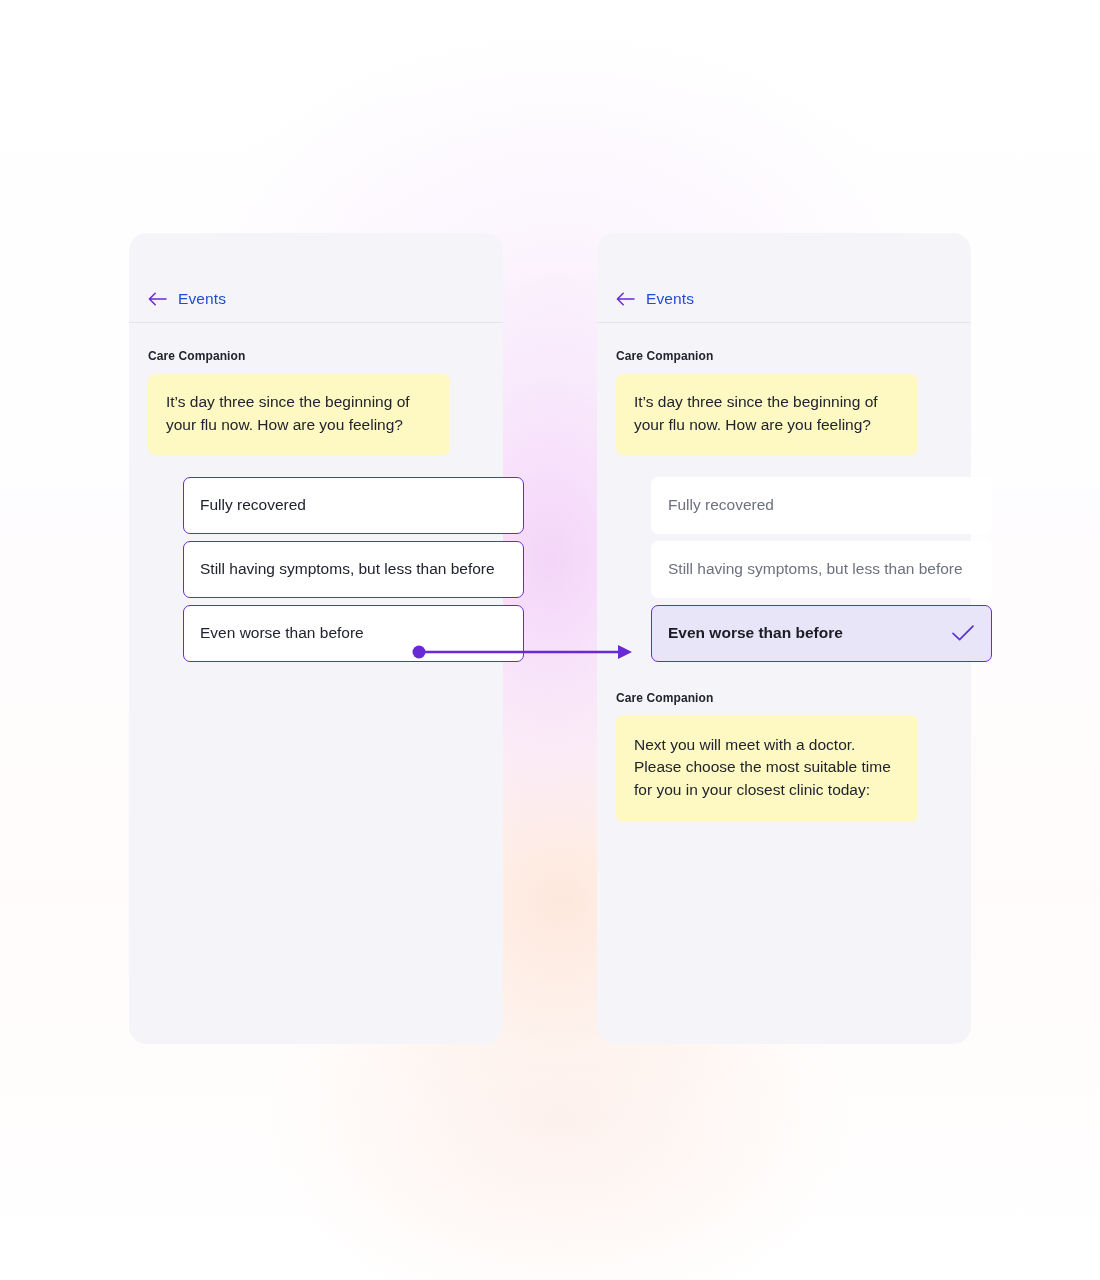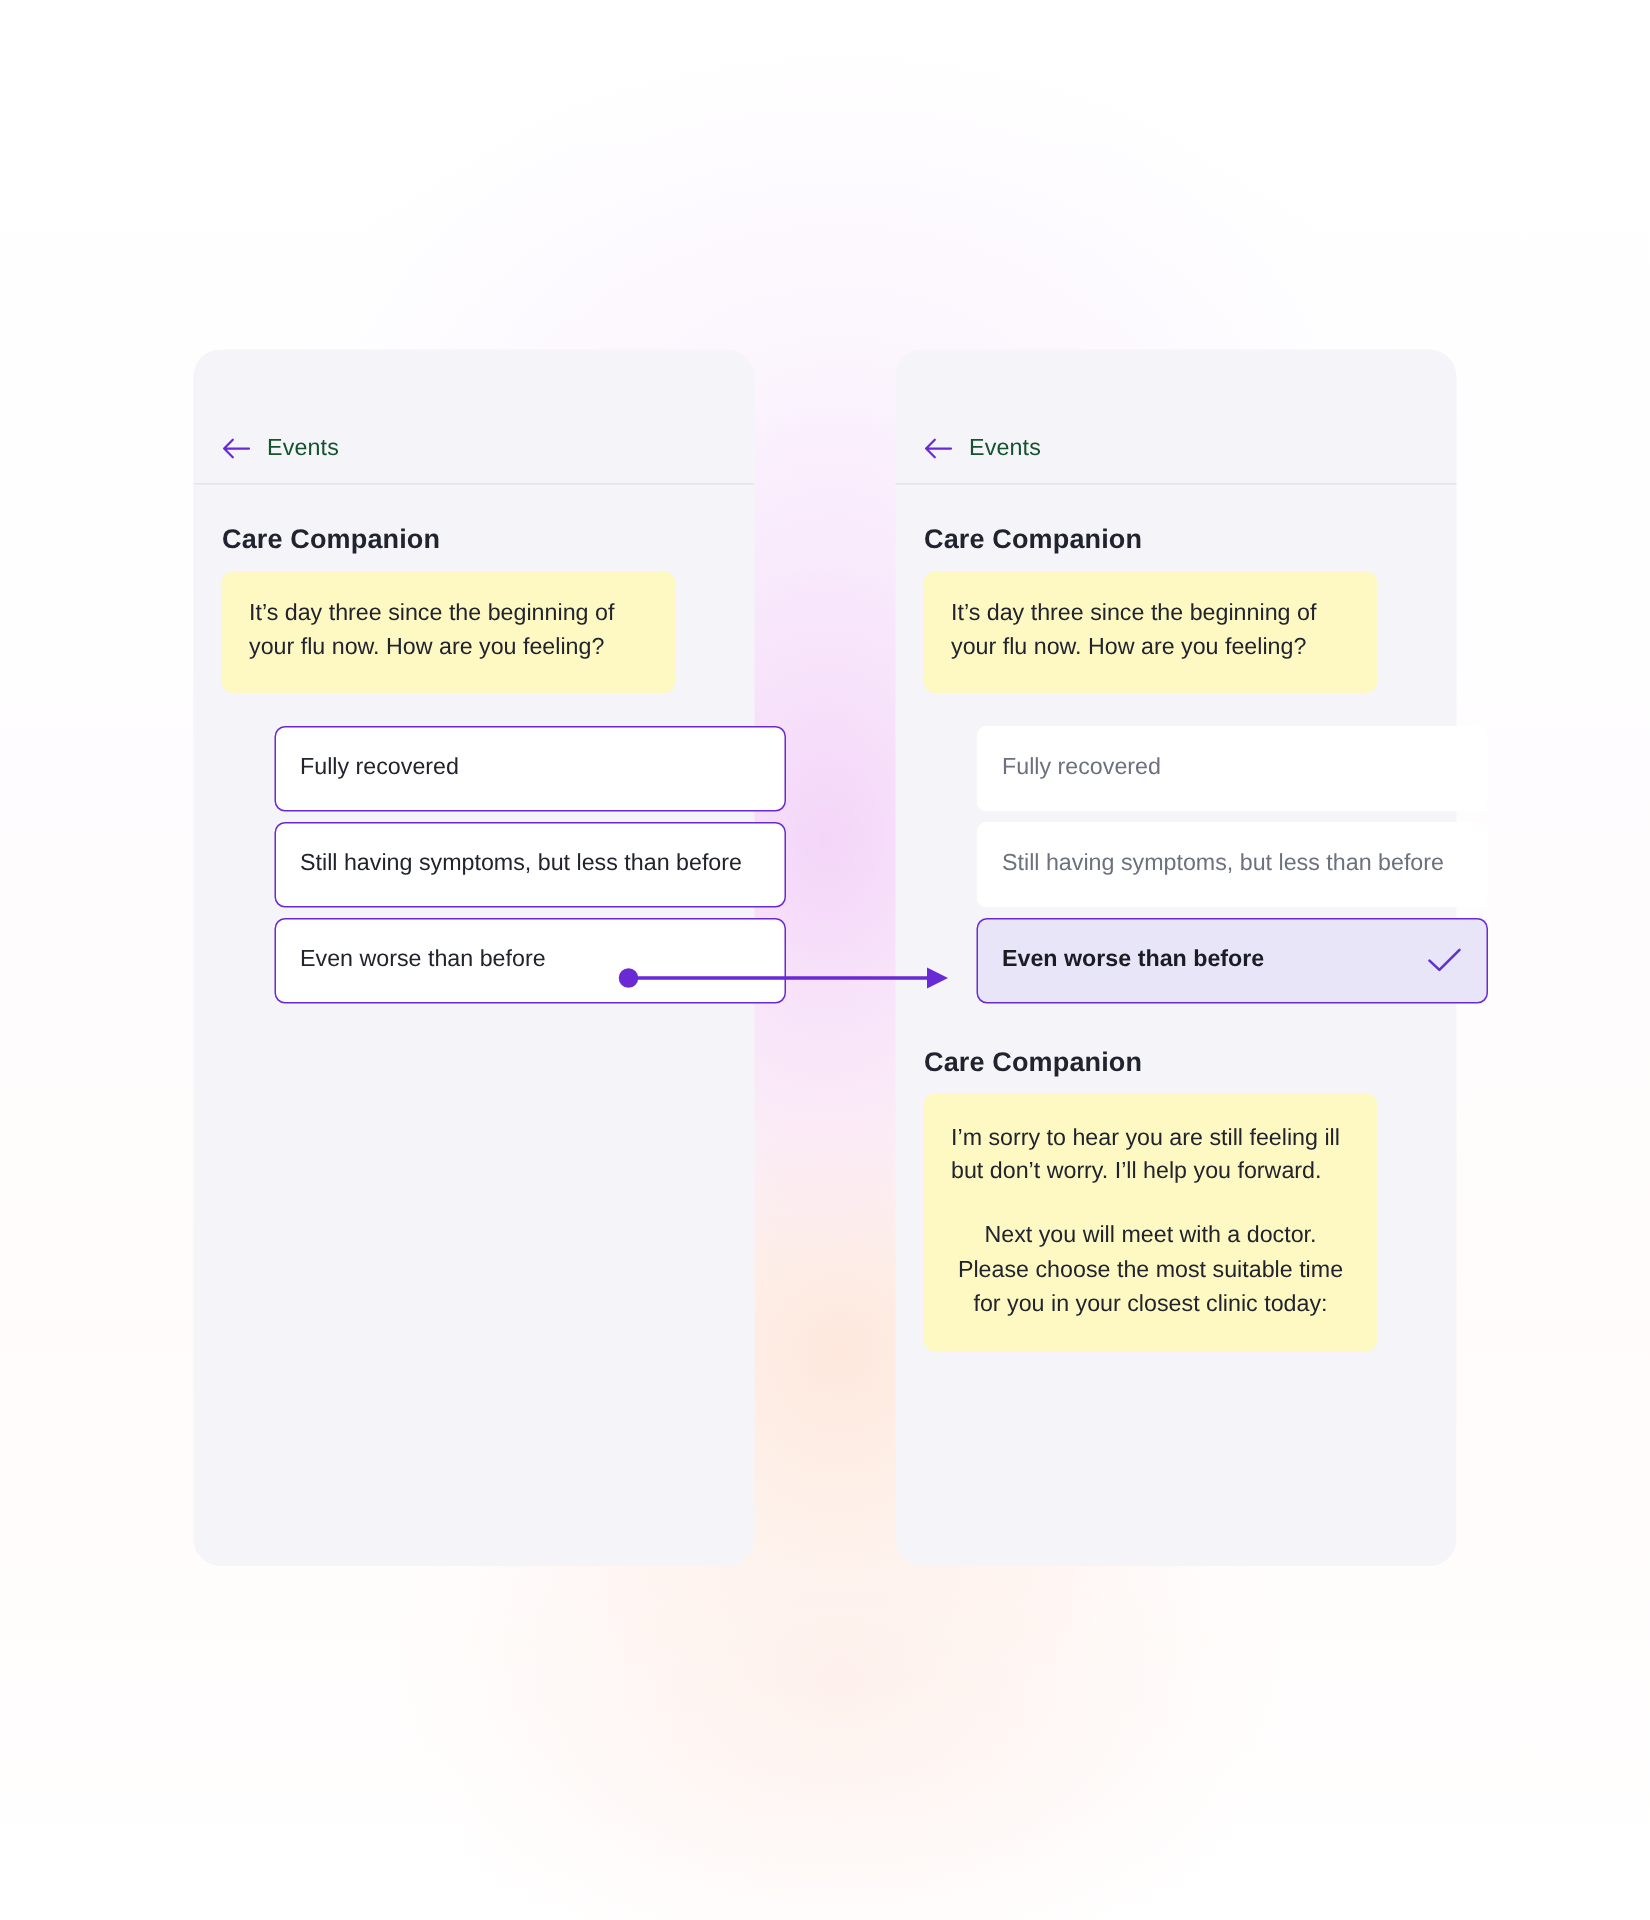--- a/index.html
+++ b/index.html
@@ -42,31 +42,31 @@
     display: flex;
     align-items: flex-end;
     padding: 0 0 14px 19px;
     border-bottom: 1px solid #e3e3ea;
   }
 
   .back-link {
     display: flex;
     align-items: center;
     gap: 11px;
-    color: #14532d;
+    color: #1d4ed8;
     font-size: 15.5px;
     letter-spacing: .1px;
     justify-content: center;
   }
   .back-arrow { display: block; }
 
   .panel-body { padding: 26px 19px 0 19px; }
 
   .speaker {
-    font-size: 18px;
+    font-size: 12px;
     font-weight: 700;
     color: #21242e;
     letter-spacing: .1px;
   }
 
   .bubble {
     margin-top: 11px;
     background: #fef9c3;
     border-radius: 7px;
     padding: 17px 18px 18px 18px;
@@ -187,21 +187,20 @@
         <span>Even worse than before</span>
         <svg class="check-icon" width="24" height="18" viewBox="0 0 24 18">
           <path d="M2 9.4 L8.6 15.6 L22 2.2" fill="none" stroke="#5b34c9" stroke-width="1.7" stroke-linecap="round" stroke-linejoin="round"></path>
         </svg>
       </div>
     </div>
 
     <div class="speaker" style="margin-top:29px">Care Companion</div>
 
     <div class="bubble" id="bubble-reply">
-      <p>I’m sorry to hear you are still feeling ill but don’t worry. I’ll help you forward.</p>
       <p>Next you will meet with a doctor. Please choose the most suitable time for you in your closest clinic today:</p>
     </div>
   </div>
 </div>
 
 <svg class="connector" width="240" height="45" viewBox="0 0 240 45">
   <circle cx="14" cy="22" r="6.5" fill="#6929d4"></circle>
   <line x1="14" y1="22" x2="218" y2="22" stroke="#6929d4" stroke-width="2.4"></line>
   <path d="M227 22 L213 15 L213 29 Z" fill="#6929d4"></path>
 </svg>

